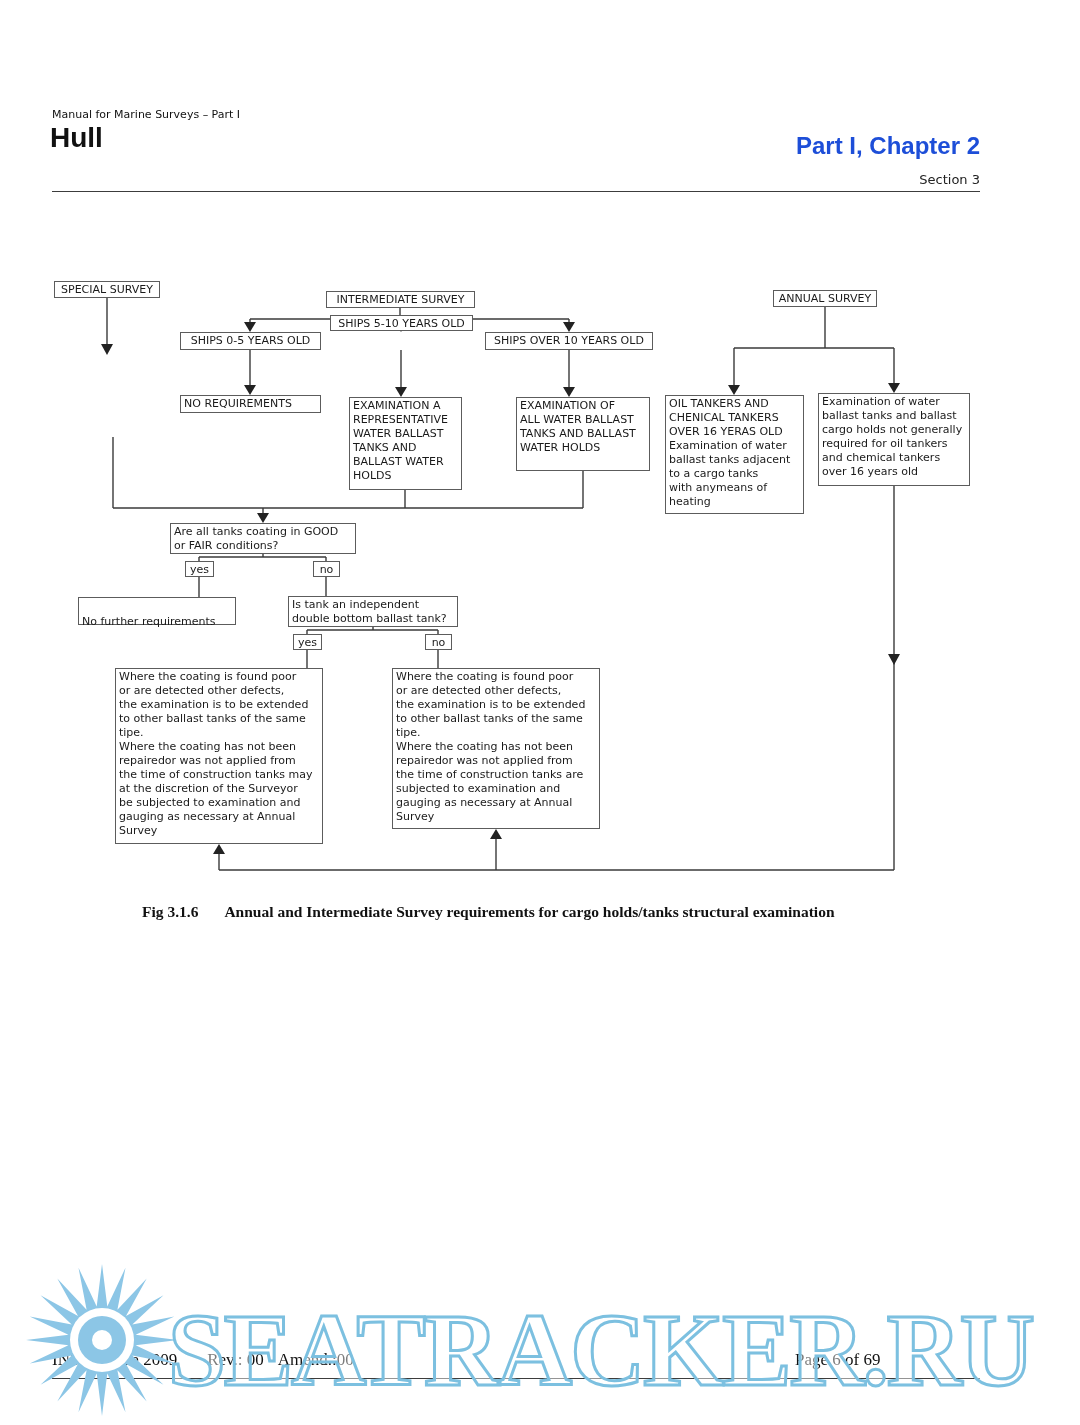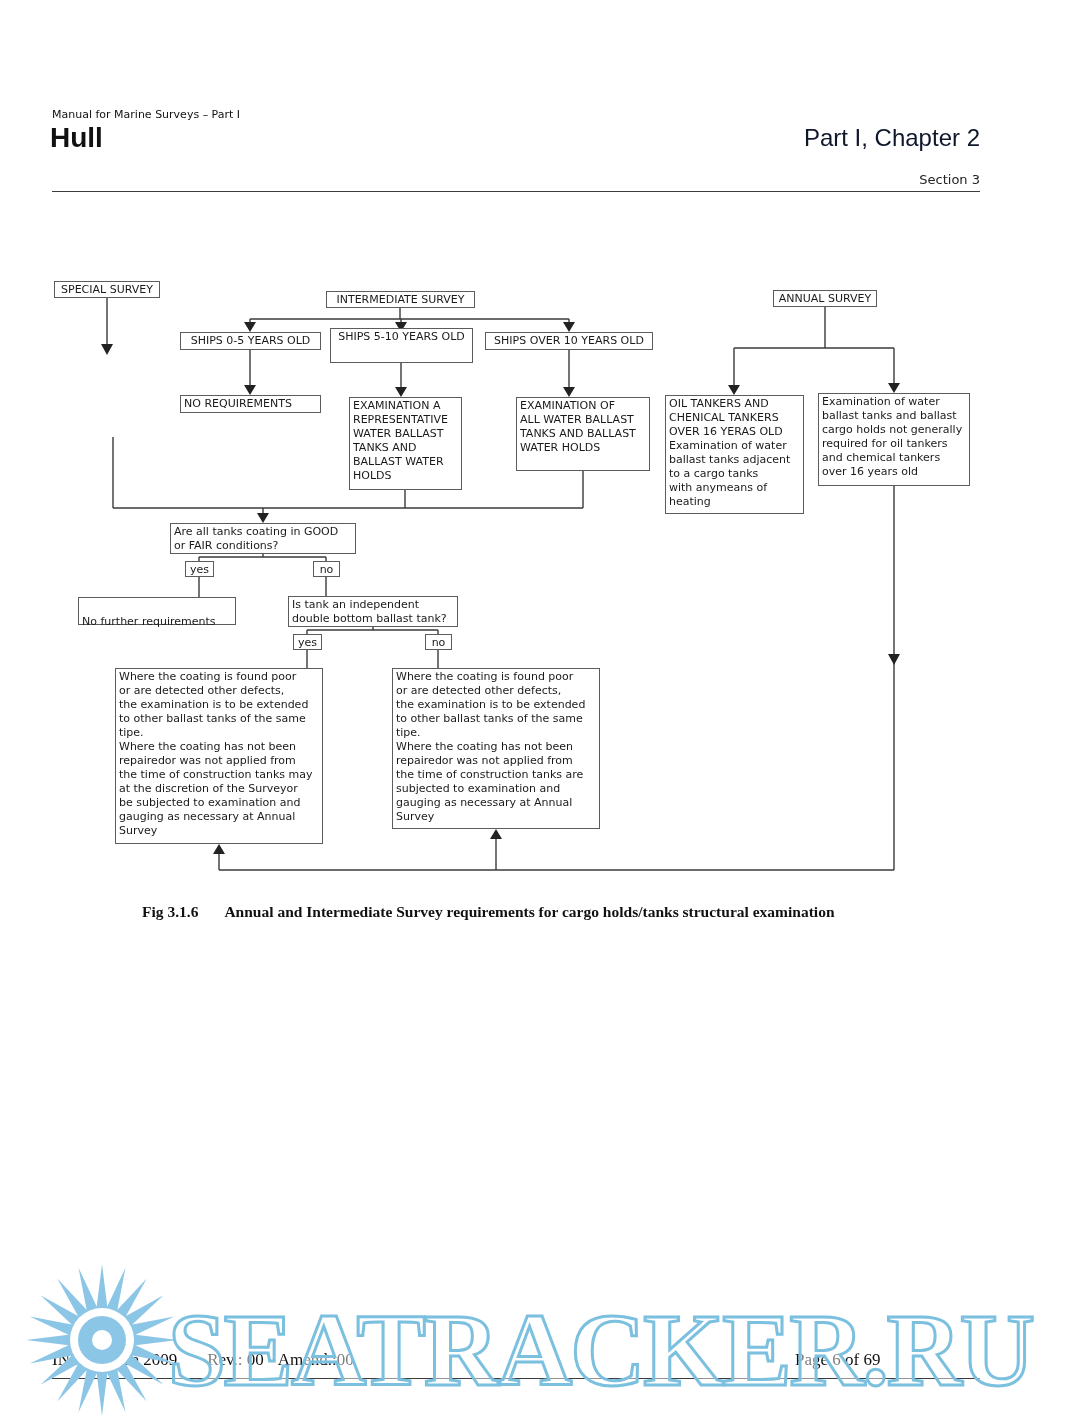--- a/index.html
+++ b/index.html
@@ -5,22 +5,22 @@
   html,body { margin:0; padding:0; background:#ffffff; }
   .page {
     position:relative; width:1080px; height:1425px; background:#ffffff;
     font-family:"DejaVu Sans", sans-serif; overflow:hidden;
   }
 
   
   .doc-title { position:absolute; left:52px; top:108px; font-size:11px; color:#111; }
   .hull      { position:absolute; left:50px; top:122px; font-size:28px; font-weight:bold;
                font-family:"Liberation Sans","DejaVu Sans",sans-serif; color:#111; }
-  .chapter   { position:absolute; right:100px; top:124px; font-size:24px; font-weight:normal;
-               font-family:"Liberation Sans","DejaVu Sans",sans-serif; color:#0f172a; }
+  .chapter   { position:absolute; right:100px; top:132px; font-size:24px; font-weight:bold;
+               font-family:"Liberation Sans","DejaVu Sans",sans-serif; color:#1d4ed8; }
   .section   { position:absolute; right:100px; top:172px; font-size:13px; color:#222; }
   .top-rule  { position:absolute; left:52px; right:100px; top:191px; border-top:1.5px solid #3c3c3c; }
 
   
   .fbox {
     position:absolute; box-sizing:border-box; border:1px solid #5c5c5c; background:#fff;
     color:#1a1a1a; font-size:11px; line-height:14px; padding:1px 3px; white-space:pre-line;
   }
   .center { text-align:center; }
   .connectors { position:absolute; left:0; top:0; z-index:0; }
@@ -109,21 +109,21 @@
       <polygon points="213,854 225,854 219,844"></polygon>
       <polygon points="490,839 502,839 496,829"></polygon>
     </g>
   </svg>
 
   <div class="fbox center" style="left:54px;top:281px;width:106px;height:17px">SPECIAL SURVEY</div>
   <div class="fbox center" style="left:326px;top:291px;width:149px;height:17px">INTERMEDIATE SURVEY</div>
   <div class="fbox center" style="left:773px;top:290px;width:104px;height:17px">ANNUAL SURVEY</div>
 
   <div class="fbox center" style="left:180px;top:332px;width:141px;height:18px">SHIPS 0-5 YEARS OLD</div>
-  <div class="fbox center" style="left:330px;top:328px;width:143px;height:35px">SHIPS 5-10 YEARS OLD</div>
+  <div class="fbox center" style="left:330px;top:315px;width:143px;height:16px">SHIPS 5-10 YEARS OLD</div>
   <div class="fbox center" style="left:485px;top:332px;width:168px;height:18px">SHIPS OVER 10 YEARS OLD</div>
 
   <div class="fbox" style="left:180px;top:395px;width:141px;height:18px">NO REQUIREMENTS</div>
   <div class="fbox" style="left:349px;top:397px;width:113px;height:93px">EXAMINATION A
 REPRESENTATIVE
 WATER BALLAST
 TANKS AND
 BALLAST WATER
 HOLDS</div>
   <div class="fbox" style="left:516px;top:397px;width:134px;height:74px">EXAMINATION OF

